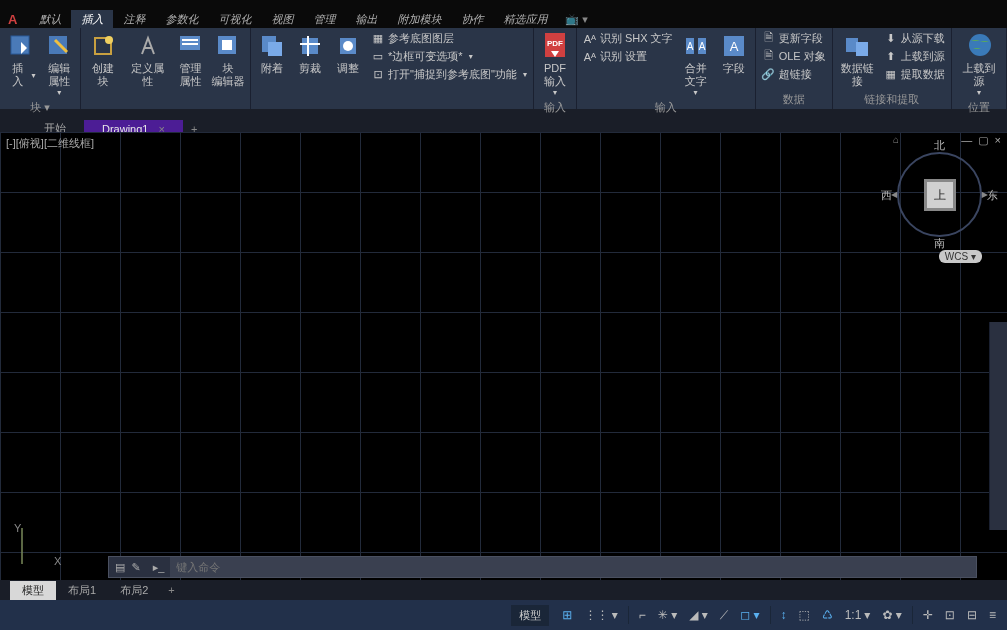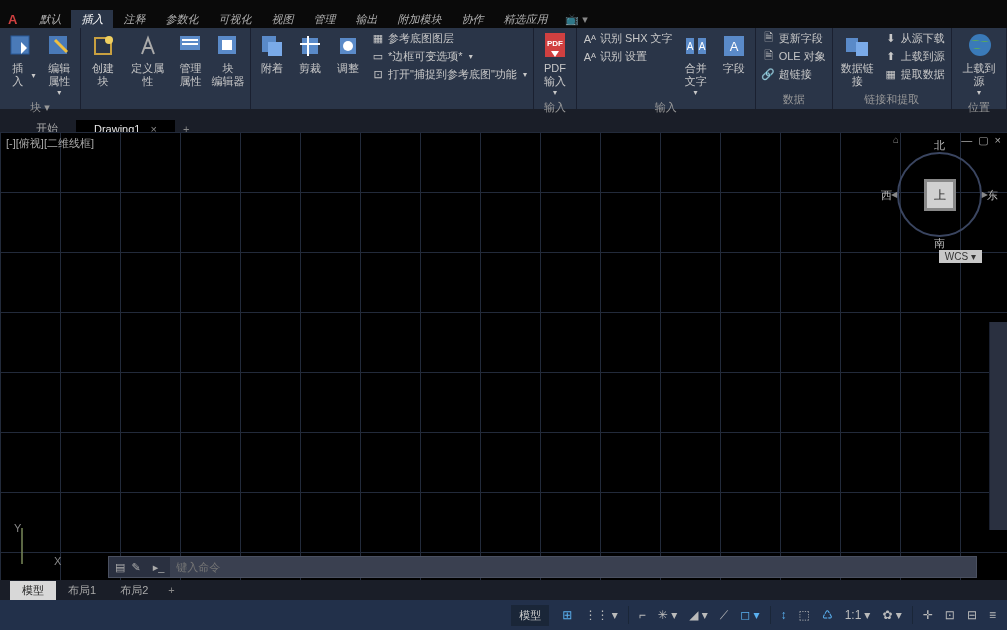--- a/index.html
+++ b/index.html
@@ -18,44 +18,44 @@
 .ribbon-group-body { flex: 1; display: flex; align-items: flex-start; gap: 2px; }
 .ribbon-group-title { text-align: center; color: #999; font-size: 11px; padding: 1px 0 2px 0; }
 .ribbon-btn-large { display: flex; flex-direction: column; align-items: center; padding: 2px 4px; cursor: pointer; min-width: 30px; }
 .ribbon-btn-large .icon { width: 28px; height: 28px; display: flex; align-items: center; justify-content: center; margin-bottom: 2px; }
 .ribbon-btn-large .label { font-size: 11px; color: #c8c8c8; text-align: center; line-height: 13px; }
 .ribbon-col { display: flex; flex-direction: column; gap: 1px; }
 .ribbon-btn-small { display: flex; align-items: center; padding: 1px 3px; cursor: pointer; font-size: 11px; color: #c8c8c8; gap: 3px; white-space: nowrap; }
 .ribbon-btn-small .icon-sm { width: 14px; height: 14px; display: inline-flex; align-items: center; justify-content: center; }
 .has-arrow { display: flex; align-items: center; justify-content: center; gap: 3px; }
 
-.tabbar { height: 38px; background: #1a1e28; display: flex; align-items: center; padding-left: 18px; border-bottom: 1px solid #0a0f18; }
+.tabbar { height: 38px; background: #1a1e28; display: flex; align-items: center; padding-left: 26px; border-bottom: 1px solid #0a0f18; }
 .tab { padding: 3px 18px; color: #aaa; cursor: pointer; position: relative; }
-.tab.active { background: #000000; color: #e8e8e8; }
+.tab.active { background: #4c1d95; color: #e8e8e8; }
 .tab-close { margin-left: 10px; color: #888; cursor: pointer; }
 .tab-add { padding: 2px 8px; color: #888; cursor: pointer; }
 
 .workspace { position: absolute; top: 132px; left: 0; right: 0; bottom: 50px; background: #000000; }
 .grid-bg { position: absolute; inset: 0; background-image: linear-gradient(#222a3a 1px, transparent 1px), linear-gradient(90deg, #222a3a 1px, transparent 1px); background-size: 60px 60px; }
 .view-label { position: absolute; top: 4px; left: 6px; color: #aaa; font-size: 11px; }
 .win-controls { position: absolute; top: 2px; right: 6px; display: flex; gap: 6px; color: #aaa; font-size: 11px; }
 
 .viewcube { position: absolute; top: 20px; right: 25px; width: 85px; height: 85px; }
 .viewcube .ring { position: absolute; inset: 0; border: 2px solid #3a4560; border-radius: 50%; }
 .viewcube .cube { position: absolute; top: 30px; left: 30px; width: 26px; height: 26px; background: #d0d0d0; color: #222; display: flex; align-items: center; justify-content: center; font-size: 12px; box-shadow: 0 0 0 3px #888; }
 .viewcube .dir { position: absolute; color: #bbb; font-size: 11px; }
 .viewcube .n { top: -14px; left: 50%; transform: translateX(-50%); }
 .viewcube .s { bottom: -14px; left: 50%; transform: translateX(-50%); }
 .viewcube .w { left: -16px; top: 50%; transform: translateY(-50%); }
 .viewcube .e { right: -16px; top: 50%; transform: translateY(-50%); }
 .viewcube .home { position: absolute; top: -18px; left: -4px; color: #888; font-size: 10px; }
 .viewcube .tri { position: absolute; color: #888; font-size: 8px; }
 .viewcube .tl { left: -6px; top: 38px; }
 .viewcube .tr { right: -6px; top: 38px; }
-.wcs-badge { position: absolute; top: 118px; right: 25px; background: #c8c8c8; color: #333; padding: 1px 6px; font-size: 10px; border-radius: 0; }
+.wcs-badge { position: absolute; top: 118px; right: 25px; background: #c8c8c8; color: #333; padding: 1px 6px; font-size: 10px; border-radius: 6px; }
 
 .navbar-right { position: absolute; top: 190px; right: 0; width: 18px; background: #2a3040; border-left: 1px solid #1a2030; bottom: 50px; }
 
 .ucs { position: absolute; bottom: 16px; left: 14px; color: #888; }
 .ucs .y { position: absolute; bottom: 30px; left: 0; }
 .ucs .x { position: absolute; bottom: -3px; left: 40px; }
 .ucs-lines { position: absolute; bottom: 0; left: 6px; width: 40px; height: 40px; }
 
 .cmdline { position: absolute; bottom: 52px; left: 108px; right: 30px; height: 22px; background: #3a4050; display: flex; align-items: center; border: 1px solid #4a5060; }
 .cmdline .cmd-icons { display: flex; align-items: center; gap: 6px; padding: 0 6px; background: #2a3040; height: 100%; }

